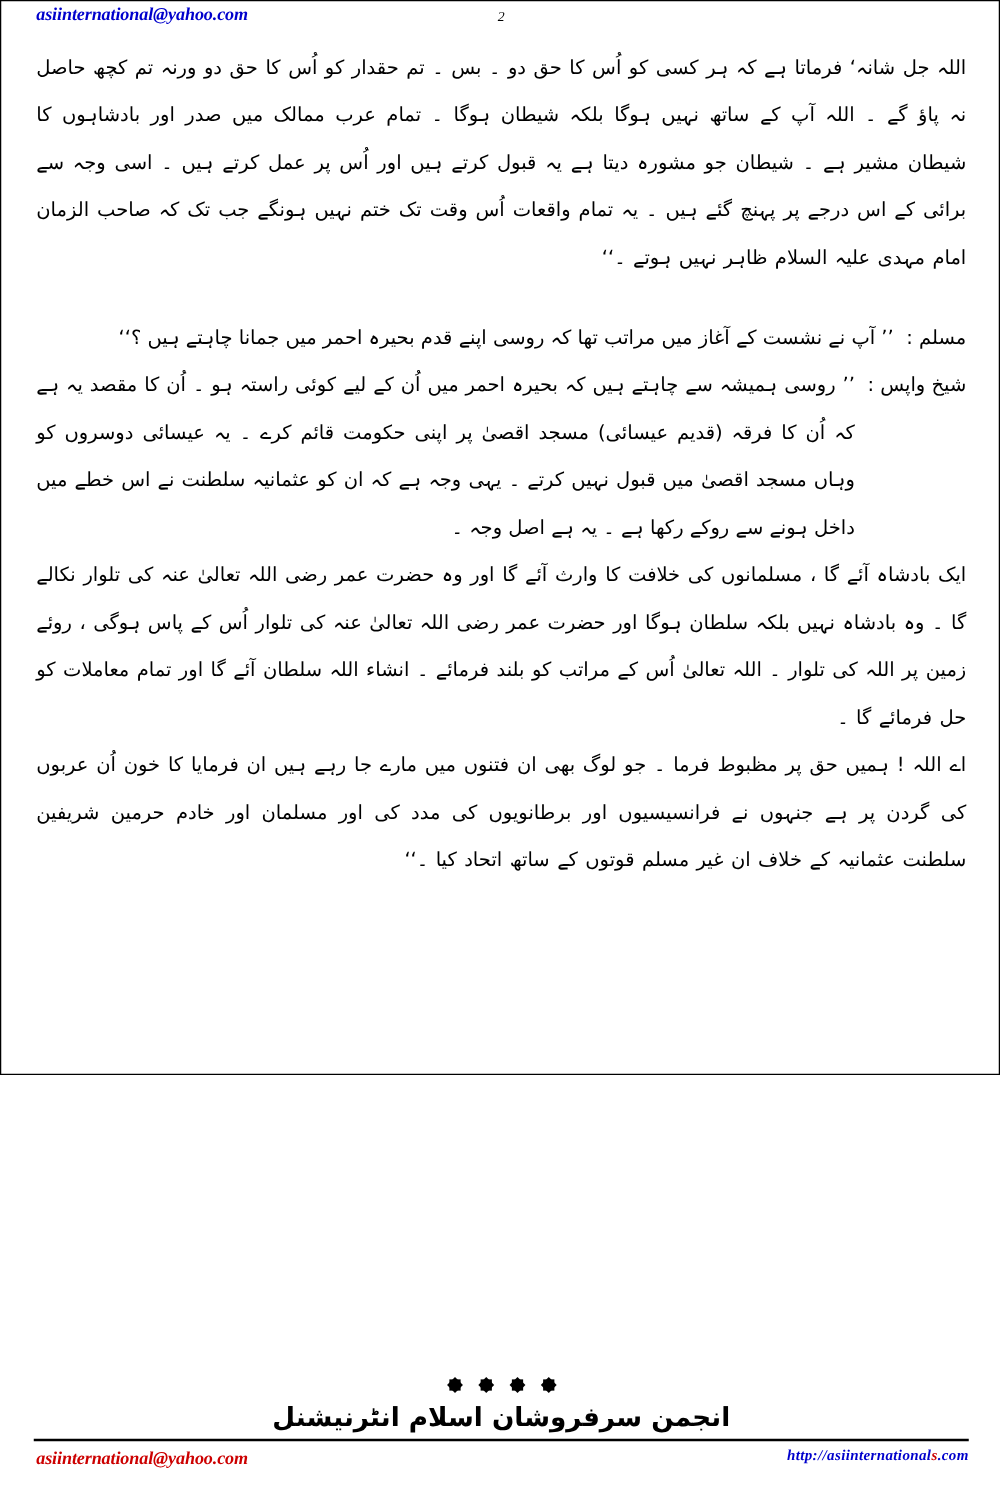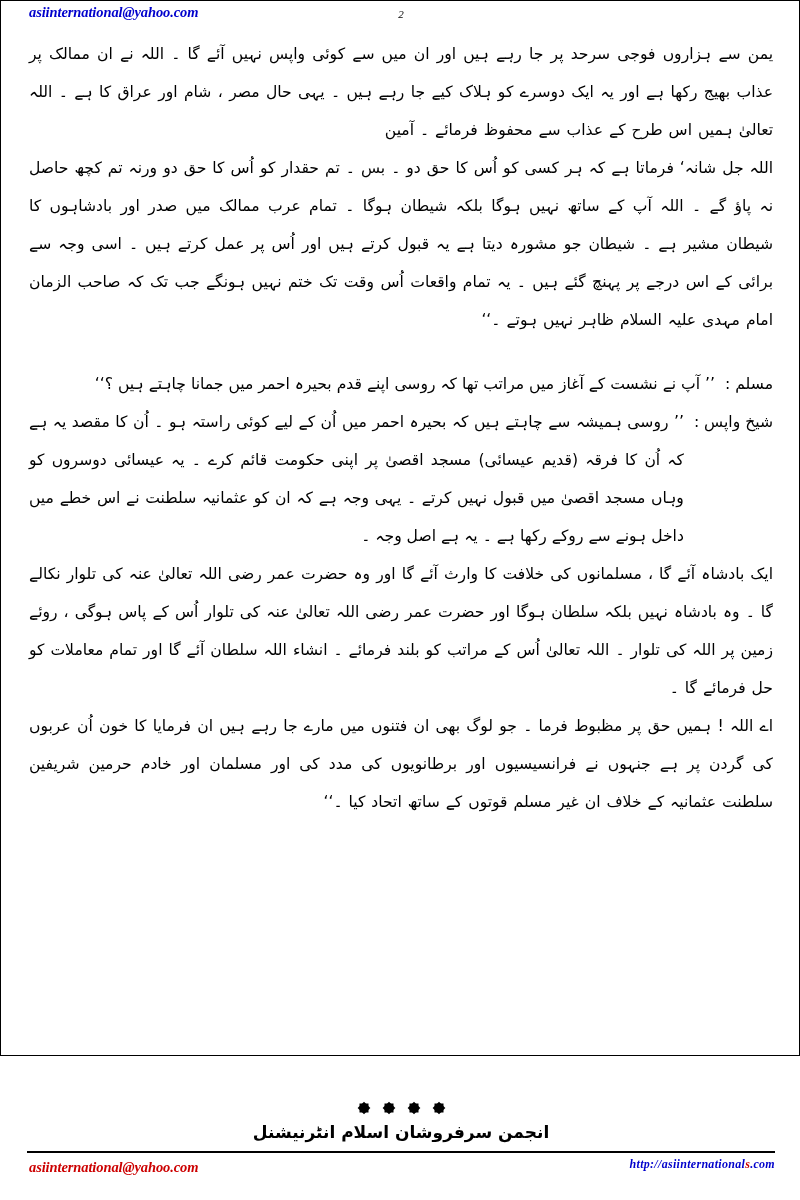--- a/index.html
+++ b/index.html
@@ -12,21 +12,21 @@
     height: 1200px;
     position: relative;
     font-family: "DejaVu Sans", sans-serif;
     overflow: hidden;
   }
 
   .page {
     position: absolute;
     left: 0; top: 0;
     width: 800px;
-    height: 1056px;
+    height: 860px;
     box-sizing: border-box;
     border: 1px solid #000000;
     background: #ffffff;
   }
 
   
   .header {
     position: absolute;
     left: 0; top: 0;
     width: 800px;
@@ -159,21 +159,21 @@
 
   
   .org-name {
     position: absolute;
     left: 0;
     top: 1121px;
     width: 800px;
     text-align: center;
     direction: rtl;
     font-family: "DejaVu Sans", sans-serif;
-    font-size: 17px;
+    font-size: 21px;
     font-weight: bold;
     color: #000000;
   }
 
   
   .footer-rule {
     position: absolute;
     left: 26px;
     top: 1150px;
     width: 748px;
@@ -218,21 +218,20 @@
 
 <div class="page">
 
   <div class="header">
     <div class="header-email">asiinternational@yahoo.com</div>
     <div class="page-number">2</div>
   </div>
 
   <div class="body-area">
 
-    <p class="para">یمن سے ہزاروں فوجی سرحد پر جا رہے ہیں اور ان میں سے کوئی واپس نہیں آئے گا ۔ اللہ نے ان ممالک پر عذاب بھیج رکھا ہے اور یہ ایک دوسرے کو ہلاک کیے جا رہے ہیں ۔ یہی حال مصر ، شام اور عراق کا ہے ۔ اللہ تعالیٰ ہمیں اس طرح کے عذاب سے محفوظ فرمائے ۔ آمین</p>
 
     <p class="para">اللہ جل شانہ‘ فرماتا ہے کہ ہر کسی کو اُس کا حق دو ۔ بس ۔ تم حقدار کو اُس کا حق دو ورنہ تم کچھ حاصل نہ پاؤ گے ۔ اللہ آپ کے ساتھ نہیں ہوگا بلکہ شیطان ہوگا ۔ تمام عرب ممالک میں صدر اور بادشاہوں کا شیطان مشیر ہے ۔ شیطان جو مشورہ دیتا ہے یہ قبول کرتے ہیں اور اُس پر عمل کرتے ہیں ۔ اسی وجہ سے برائی کے اس درجے پر پہنچ گئے ہیں ۔ یہ تمام واقعات اُس وقت تک ختم نہیں ہونگے جب تک کہ صاحب الزمان امام مہدی علیہ السلام ظاہر نہیں ہوتے ۔‘‘</p>
 
     <div class="para-gap"></div>
 
     <div class="qa-line">
       <span class="qa-label">مسلم :</span>
       <span class="qa-text">’’ آپ نے نشست کے آغاز میں مراتب تھا کہ روسی اپنے قدم بحیرہ احمر میں جمانا چاہتے ہیں ؟‘‘</span>
     </div>
 

